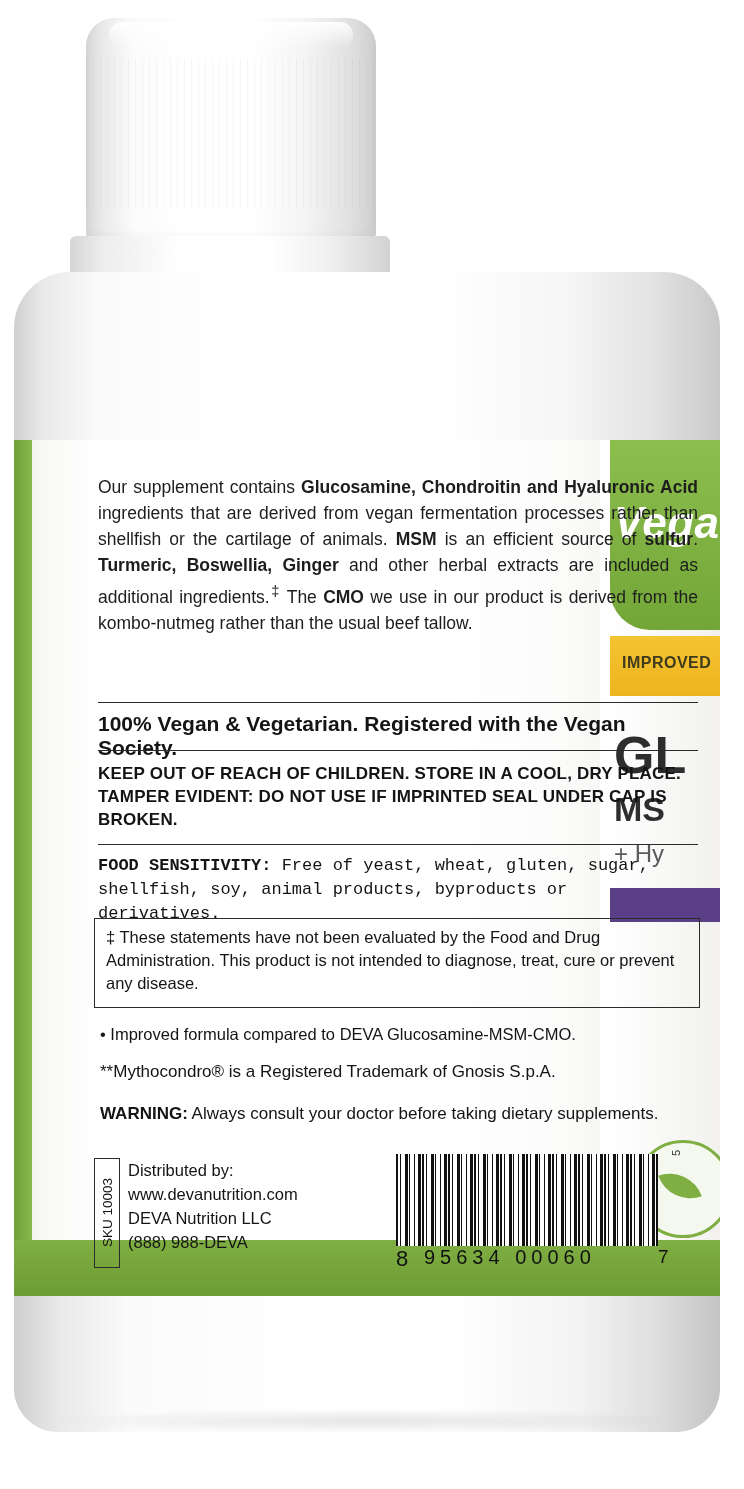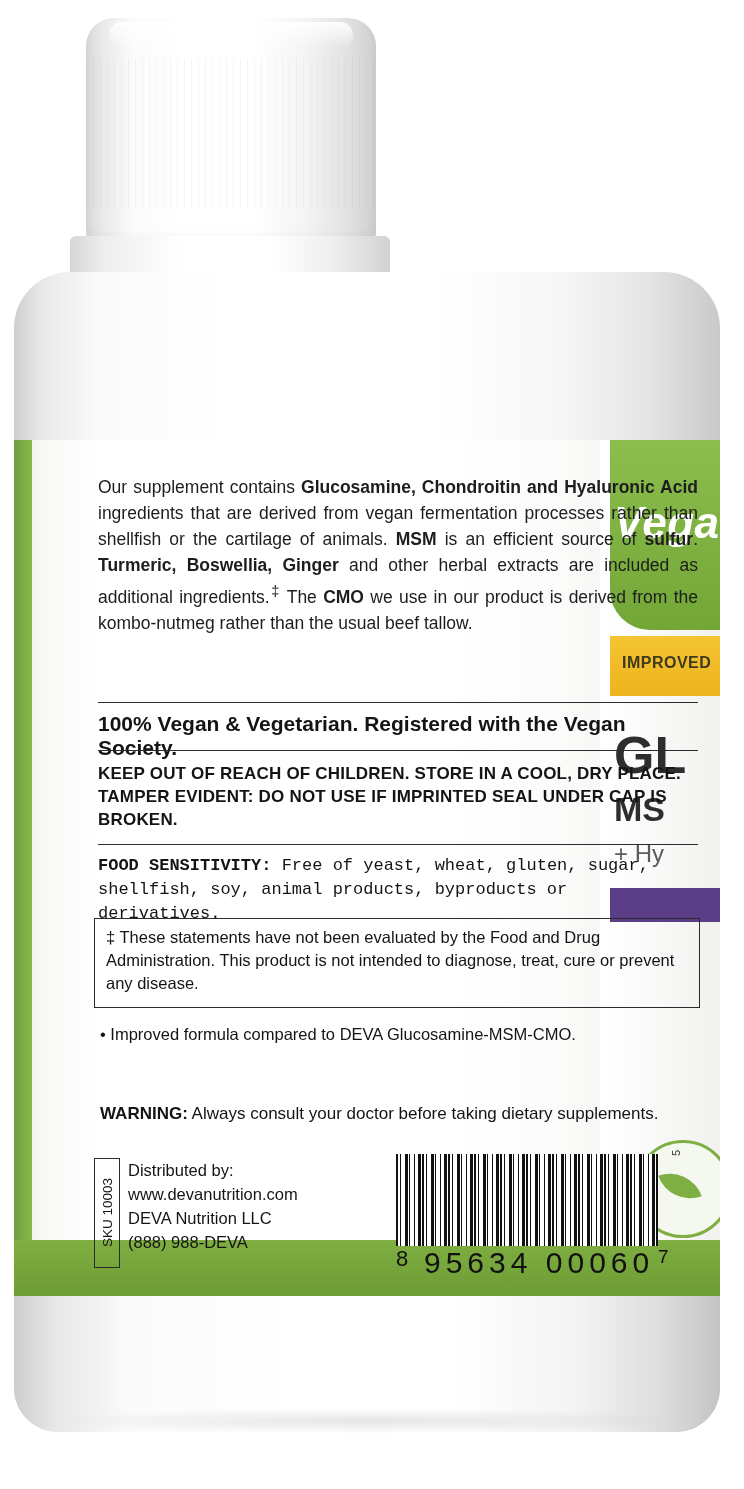--- a/index.html
+++ b/index.html
@@ -351,21 +351,21 @@
       repeating-linear-gradient(to right,
         #111 0 2px, #fff 2px 4px, #111 4px 5px, #fff 5px 9px,
         #111 9px 12px, #fff 12px 13px, #111 13px 14px, #fff 14px 18px,
         #111 18px 19px, #fff 19px 22px, #111 22px 25px, #fff 25px 26px);
   }
   .barcode-digits {
     position: absolute;
     left: 376px;
     top: 806px;
     width: 276px;
-    font-size: 30px;
+    font-size: 20px;
     letter-spacing: 5px;
     color: #111;
   }
   .barcode-left-digit {
     position: absolute;
     left: 382px;
     top: 806px;
     font-size: 22px;
     color: #111;
   }
@@ -454,20 +454,21 @@
     <div class="rule" style="top:404px;"></div>
 
     <div class="foodsens">
       <b>FOOD SENSITIVITY:</b><span> Free of yeast, wheat, gluten, sugar, shellfish, soy, animal products, byproducts or derivatives.</span>
     </div>
 
     <div class="disclaimer-box"></div>
     <div class="disclaimer-text">‡ These statements have not been evaluated by the Food and Drug Administration. This product is not intended to diagnose, treat, cure or prevent any disease.</div>
 
     <div class="bullet-note">• Improved formula compared to DEVA Glucosamine-MSM-CMO.</div>
+    <div class="tm-note">**Mythocondro® is a Registered Trademark of Gnosis S.p.A.</div>
 
     <div class="warning">
       <b>WARNING:</b><span> Always consult your doctor before taking dietary supplements.</span>
     </div>
 
     <div class="sku-box">
       <div class="sku-text">SKU 10003</div>
     </div>
 
     <div class="distributor">

